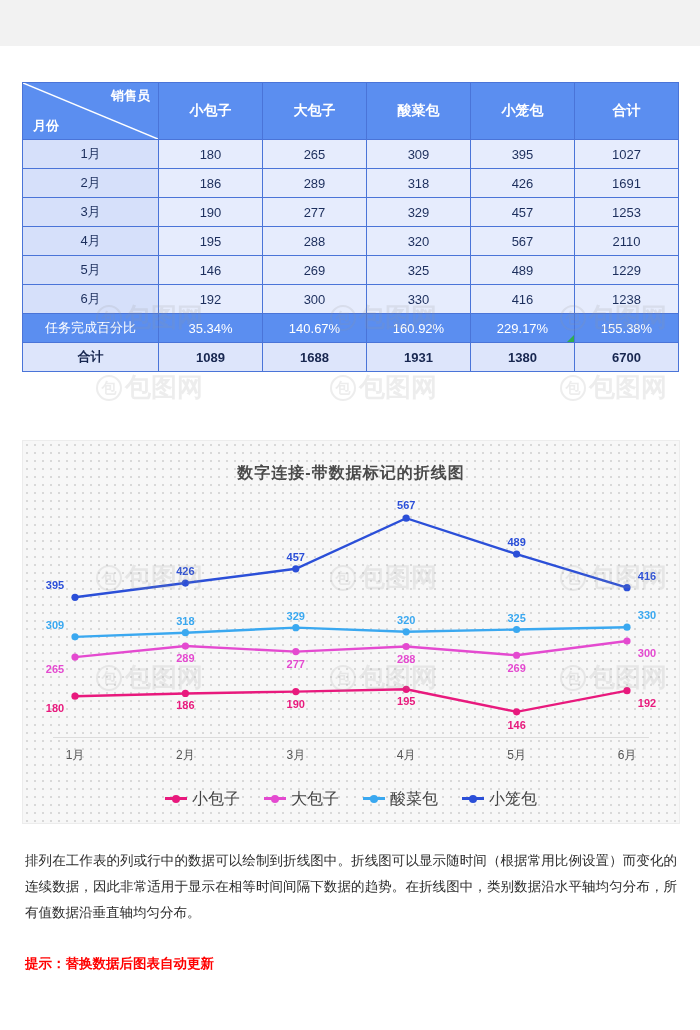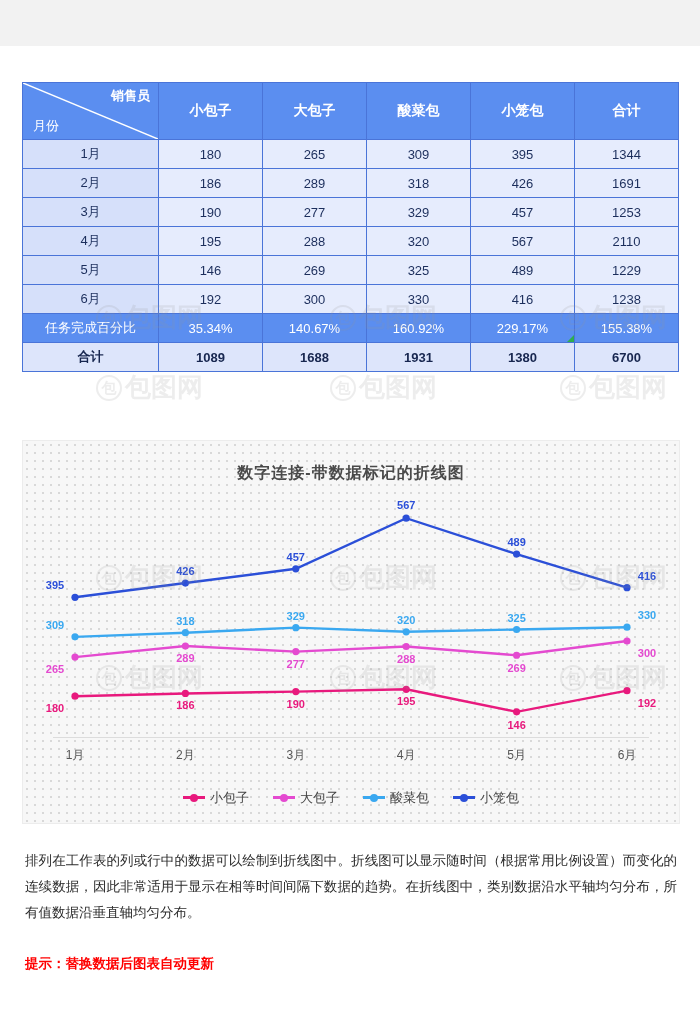--- a/index.html
+++ b/index.html
@@ -72,21 +72,21 @@
     font-size: 13px;
     color: #ffffff;
     font-weight: bold;
   }
   .corner-bl {
     position: absolute;
     left: 10px;
     bottom: 4px;
     font-size: 13px;
     color: #ffffff;
-    font-weight: normal;
+    font-weight: bold;
     margin-top: 24px;
   }
   table.data tr.body td:first-child {
     background: #d6e0fa;
   }
   table.data tr.body td {
     background: #e6ecfd;
     font-weight: normal;
     color: #1c2e5c;
   }
@@ -160,21 +160,21 @@
     color: #555;
     transform: translateX(-50%);
     top: 4px;
   }
   .legend {
     position: absolute;
     left: 0;
     top: 348px;
     width: 100%;
     text-align: center;
-    font-size: 13px;
+    font-size: 16px;
     color: #444;
   }
   .legend .item {
     display: inline-block;
     margin: 0 12px;
     white-space: nowrap;
   }
   .legend .swatch {
     display: inline-block;
     width: 22px;
@@ -272,21 +272,21 @@
       <th>酸菜包</th>
       <th>小笼包</th>
       <th>合计</th>
     </tr>
     <tr class="body">
       <td>1月</td>
       <td>180</td>
       <td>265</td>
       <td>309</td>
       <td>395</td>
-      <td>1344</td>
+      <td>1027</td>
     </tr>
     <tr class="body">
       <td>2月</td>
       <td>186</td>
       <td>289</td>
       <td>318</td>
       <td>426</td>
       <td>1691</td>
     </tr>
     <tr class="body">

